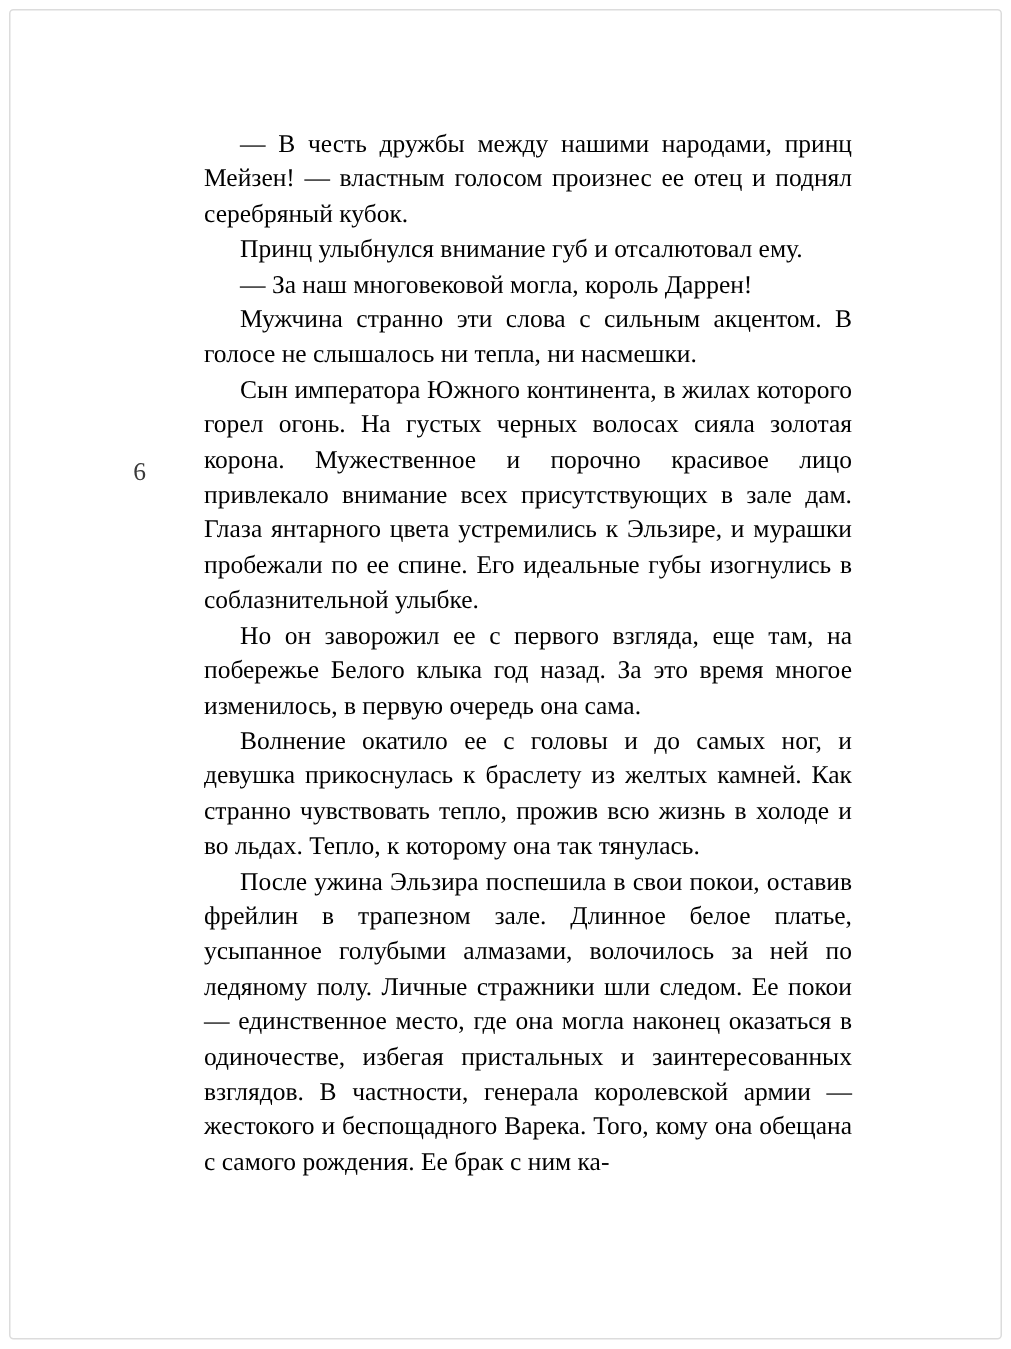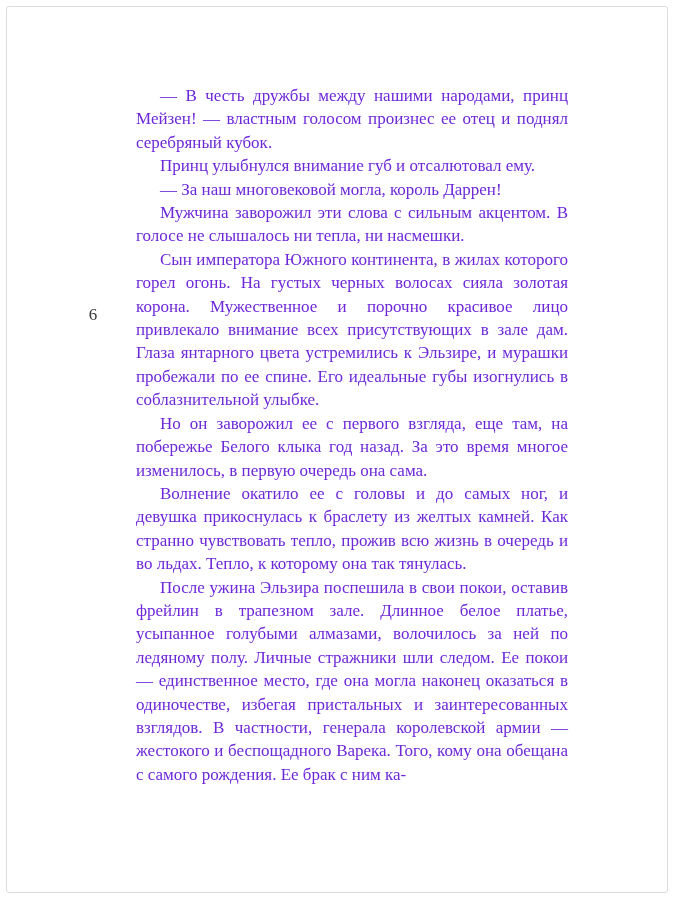--- a/index.html
+++ b/index.html
@@ -22,21 +22,21 @@
       bottom: 6px;
       border: 1px solid #dcdcdc;
       border-radius: 3px;
       pointer-events: none;
     }
     .text-block {
       position: absolute;
       left: 136px;
       top: 84px;
       width: 432px;
-      color: #6d28d9;
+      color: #000000;
       font-size: 17px;
       line-height: 23.4px;
       -webkit-font-smoothing: antialiased;
     }
     .text-block p {
       margin: 0;
       text-indent: 24px;
       text-align: justify;
     }
     .page-number {
@@ -54,18 +54,18 @@
 <body>
 
 <div class="page-frame"></div>
 
 <div class="page-number">6</div>
 
 <div class="text-block">
   <p>— В честь дружбы между нашими народами, принц Мейзен! — властным голосом произнес ее отец и поднял серебряный кубок.</p>
   <p>Принц улыбнулся внимание губ и отсалютовал ему.</p>
   <p>— За наш многовековой могла, король Даррен!</p>
-  <p>Мужчина заворожил эти слова с сильным акцентом. В голосе не слышалось ни тепла, ни насмешки.</p>
+  <p>Мужчина странно эти слова с сильным акцентом. В голосе не слышалось ни тепла, ни насмешки.</p>
   <p>Сын императора Южного континента, в жилах которого горел огонь. На густых черных волосах сияла золотая корона. Мужественное и порочно красивое лицо привлекало внимание всех присутствующих в зале дам. Глаза янтарного цвета устремились к Эльзире, и мурашки пробежали по ее спине. Его идеальные губы изогнулись в соблазнительной улыбке.</p>
   <p>Но он заворожил ее с первого взгляда, еще там, на побережье Белого клыка год назад. За это время многое изменилось, в первую очередь она сама.</p>
-  <p>Волнение окатило ее с головы и до самых ног, и девушка прикоснулась к браслету из желтых камней. Как странно чувствовать тепло, прожив всю жизнь в очередь и во льдах. Тепло, к которому она так тянулась.</p>
+  <p>Волнение окатило ее с головы и до самых ног, и девушка прикоснулась к браслету из желтых камней. Как странно чувствовать тепло, прожив всю жизнь в холоде и во льдах. Тепло, к которому она так тянулась.</p>
   <p>После ужина Эльзира поспешила в свои покои, оставив фрейлин в трапезном зале. Длинное белое платье, усыпанное голубыми алмазами, волочилось за ней по ледяному полу. Личные стражники шли следом. Ее покои — единственное место, где она могла наконец оказаться в одиночестве, избегая пристальных и заинтересованных взглядов. В частности, генерала королевской армии — жестокого и беспощадного Варека. Того, кому она обещана с самого рождения. Ее брак с ним ка-</p>
 </div>
 
 </body></html>

